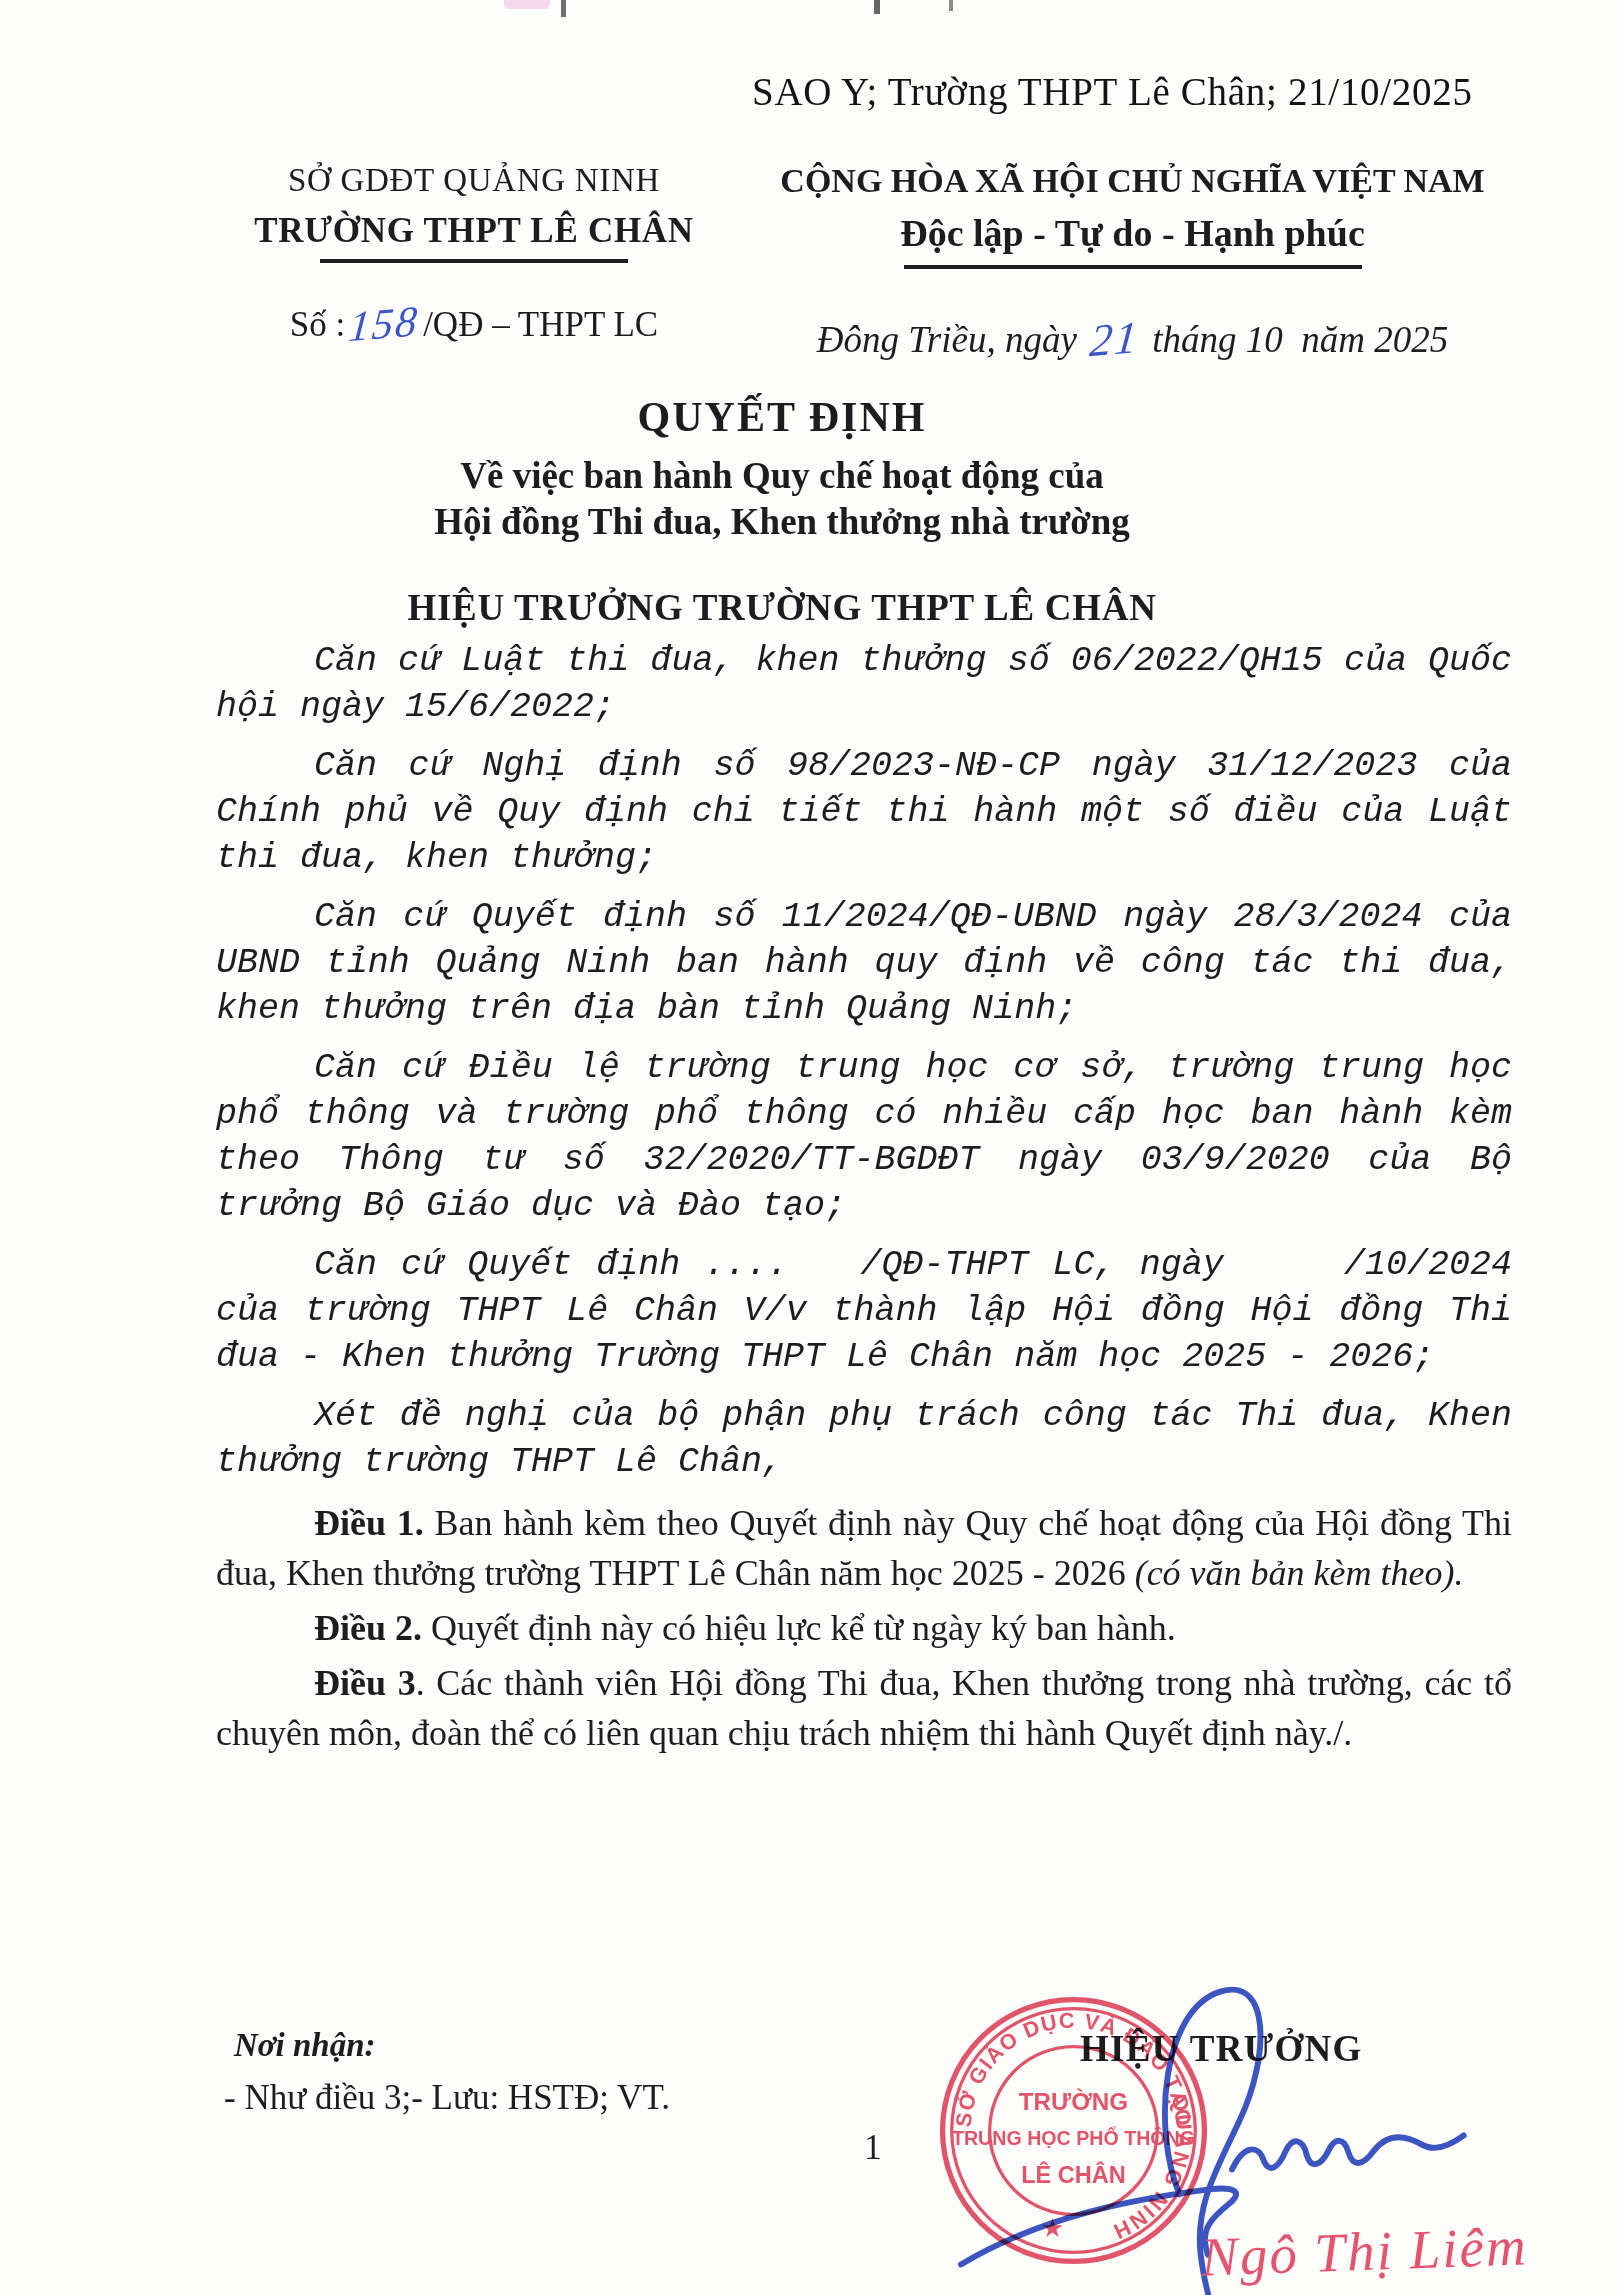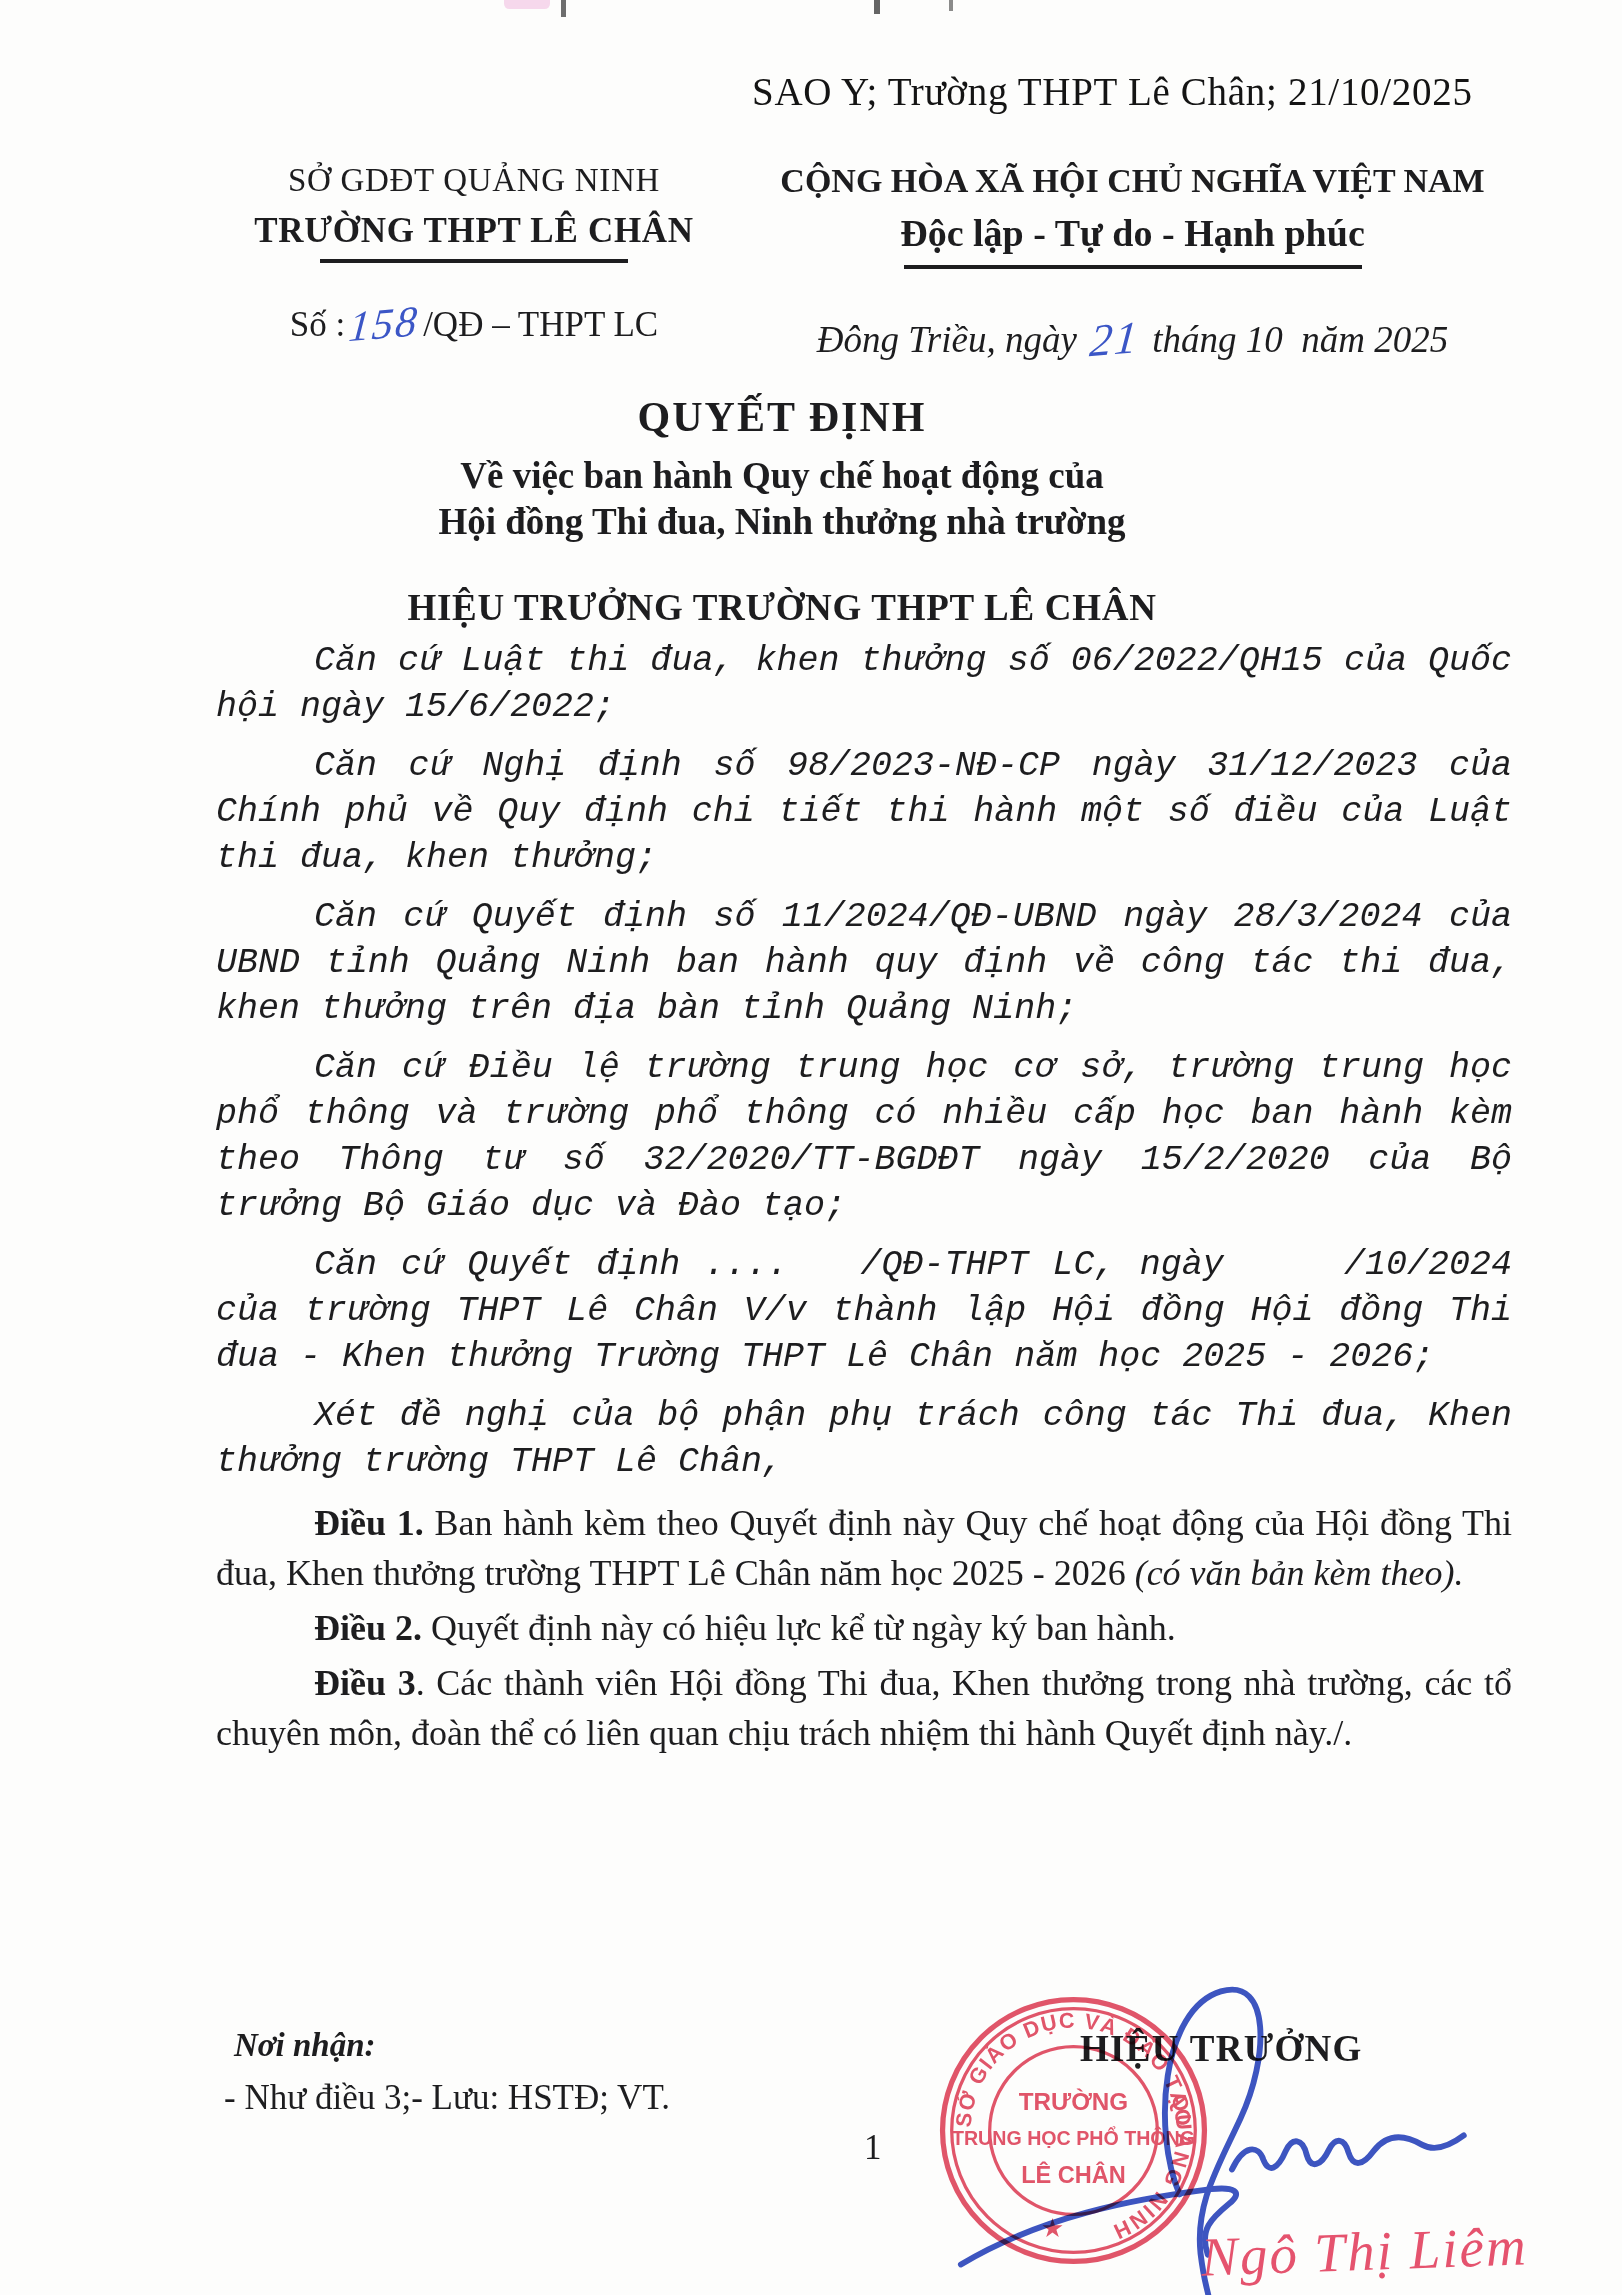--- a/index.html
+++ b/index.html
@@ -88,29 +88,29 @@
   <div class="hdr-right">
     <div class="motto1">CỘNG HÒA XÃ HỘI CHỦ NGHĨA VIỆT NAM</div>
     <div class="motto2">Độc lập - Tự do - Hạnh phúc</div>
     <div class="rule"></div>
     <div class="date-line"><span>Đông Triều, ngày </span><span class="hand">21</span><span> tháng 10&nbsp; năm 2025</span></div>
   </div>
 
   <div class="title-block">
     <div class="t-main">QUYẾT ĐỊNH</div>
     <div class="t-sub first">Về việc ban hành Quy chế hoạt động của</div>
-    <div class="t-sub">Hội đồng Thi đua, Ninh thưởng nhà trường</div>
+    <div class="t-sub">Hội đồng Thi đua, Khen thưởng nhà trường</div>
     <div class="t-auth">HIỆU TRƯỞNG TRƯỜNG THPT LÊ CHÂN</div>
   </div>
 
   <div class="body-block">
     <p class="preamble">Căn cứ Luật thi đua, khen thưởng số 06/2022/QH15 của Quốc hội ngày 15/6/2022;</p>
     <p class="preamble">Căn cứ Nghị định số 98/2023-NĐ-CP ngày 31/12/2023 của Chính phủ về Quy định chi tiết thi hành một số điều của Luật thi đua, khen thưởng;</p>
     <p class="preamble">Căn cứ Quyết định số 11/2024/QĐ-UBND ngày 28/3/2024 của UBND tỉnh Quảng Ninh ban hành quy định về công tác thi đua, khen thưởng trên địa bàn tỉnh Quảng Ninh;</p>
-    <p class="preamble">Căn cứ Điều lệ trường trung học cơ sở, trường trung học phổ thông và trường phổ thông có nhiều cấp học ban hành kèm theo Thông tư số 32/2020/TT-BGDĐT ngày 15/2/2020 của Bộ trưởng Bộ Giáo dục và Đào tạo;</p>
+    <p class="preamble">Căn cứ Điều lệ trường trung học cơ sở, trường trung học phổ thông và trường phổ thông có nhiều cấp học ban hành kèm theo Thông tư số 32/2020/TT-BGDĐT ngày 03/9/2020 của Bộ trưởng Bộ Giáo dục và Đào tạo;</p>
     <p class="preamble">Căn cứ Quyết định ....&nbsp;&nbsp;&nbsp;/QĐ-THPT LC, ngày&nbsp;&nbsp;&nbsp;&nbsp;&nbsp;/10/2024 của trường THPT Lê Chân V/v thành lập Hội đồng Hội đồng Thi đua - Khen thưởng Trường THPT Lê Chân năm học 2025 - 2026;</p>
     <p class="preamble">Xét đề nghị của bộ phận phụ trách công tác Thi đua, Khen thưởng trường THPT Lê Chân,</p>
 
 
     <p class="article"><b>Điều 1.</b><span> Ban hành kèm theo Quyết định này Quy chế hoạt động của Hội đồng Thi đua, Khen thưởng trường THPT Lê Chân năm học 2025 - 2026 </span><i>(có văn bản kèm theo).</i></p>
     <p class="article"><b>Điều 2.</b><span> Quyết định này có hiệu lực kể từ ngày ký ban hành.</span></p>
     <p class="article"><b>Điều 3</b><span>. Các thành viên Hội đồng Thi đua, Khen thưởng trong nhà trường, các tổ chuyên môn, đoàn thể có liên quan chịu trách nhiệm thi hành Quyết định này./.</span></p>
   </div>
 
   <div class="recipients-label">Nơi nhận:</div>

